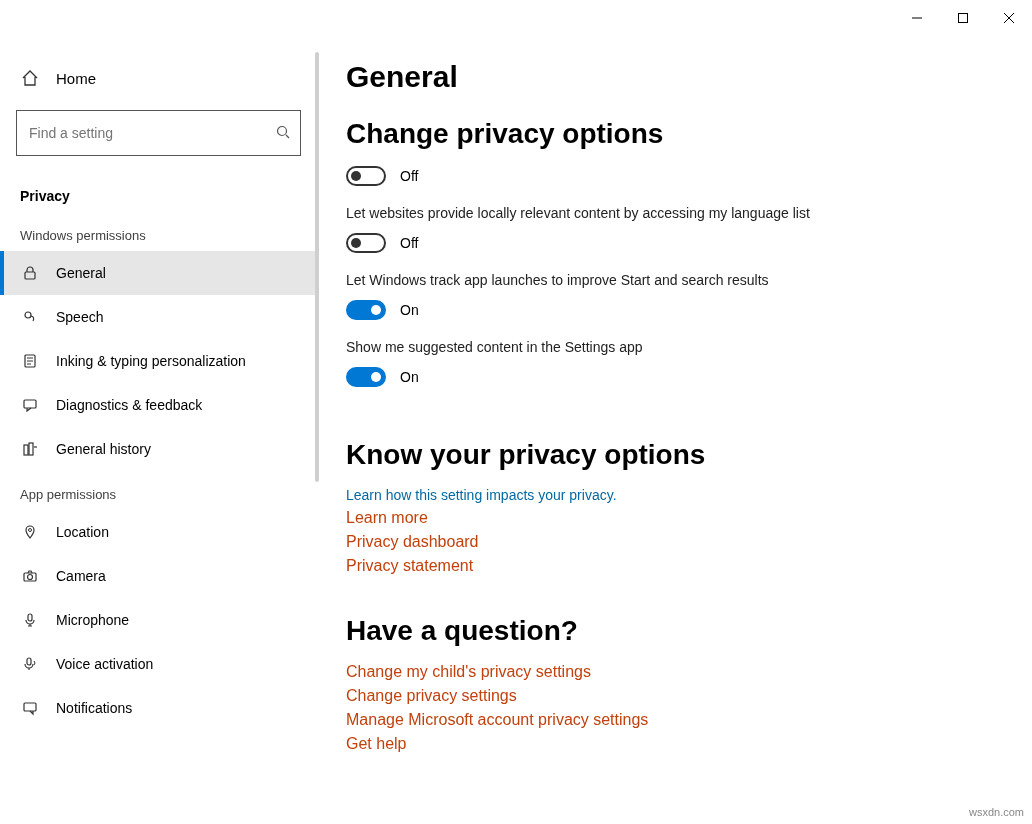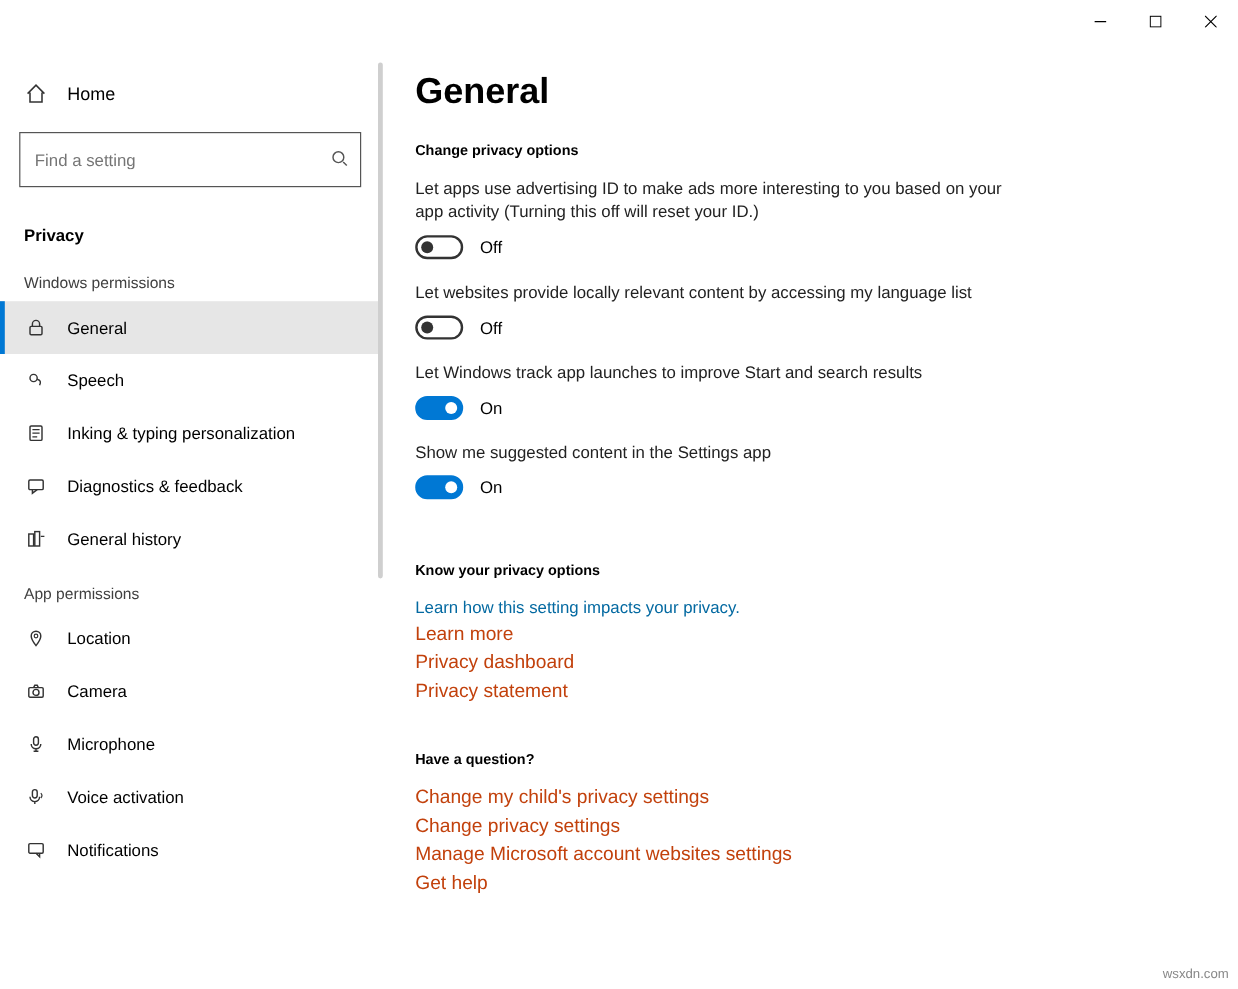--- a/index.html
+++ b/index.html
@@ -21,21 +21,21 @@
   .section-label { padding: 16px 20px 8px 20px; font-size: 13px; color: #404040; }
   .section-label.strong { font-weight: 600; color: #000; font-size: 14px; }
   .nav-item { display: flex; align-items: center; height: 44px; padding-left: 20px; cursor: pointer; position: relative; }
   .nav-item .icon { width: 20px; display: flex; justify-content: center; color: #444; }
   .nav-item .label { margin-left: 16px; font-size: 14px; color: #000; }
   .nav-item.selected { background: #e6e6e6; }
   .nav-item.selected::before { content: ""; position: absolute; left: 0; top: 0; bottom: 0; width: 4px; background: #0078D4; }
   .scroll-thumb { position: absolute; right: 713px; top: 52px; width: 4px; height: 430px; background: #cfcfcf; border-radius: 2px; }
   .main { flex: 1; padding: 20px 40px 20px 28px; overflow-y: hidden; position: relative; }
   .h1 { font-size: 30px; font-weight: 600; margin: 4px 0 24px 0; }
-  .h2 { font-size: 12px; font-weight: 600; margin: 8px 0 16px 0; }
+  .h2 { font-size: 28px; font-weight: 600; margin: 8px 0 16px 0; }
   .desc { font-size: 14px; color: #222; max-width: 500px; margin-bottom: 10px; line-height: 1.35; }
   .muted { color: #0369a1; font-size: 14px; margin-bottom: 6px; }
   .toggle-row { display: flex; align-items: center; margin-bottom: 18px; }
   .toggle { width: 40px; height: 20px; border-radius: 10px; position: relative; cursor: pointer; margin-right: 14px; }
   .toggle.off { background: #fff; border: 2px solid #333; }
   .toggle.off .knob { width: 10px; height: 10px; border-radius: 50%; background: #333; position: absolute; left: 3px; top: 3px; }
   .toggle.on { background: #0078D4; border: 2px solid #0078D4; }
   .toggle.on .knob { width: 10px; height: 10px; border-radius: 50%; background: #fff; position: absolute; right: 3px; top: 3px; }
   .toggle-label { font-size: 14px; }
   .link { color: #c2410c; font-size: 16px; cursor: pointer; display: block; margin-bottom: 6px; }
@@ -198,21 +198,20 @@
     </div>
   </div>
 
   <div class="scroll-thumb"></div>
 
   <div class="main">
     <div class="h1">General</div>
 
     <div class="h2">Change privacy options</div>
 
-    <div class="desc">Let apps use advertising ID to make ads more interesting to you based on your app activity (Turning this off will reset your ID.)</div>
     <div class="toggle-row">
       <div class="toggle off">
           <div class="knob"></div>
         </div>
       <span class="toggle-label">Off</span>
     </div>
 
     <div class="desc">Let websites provide locally relevant content by accessing my language list</div>
     <div class="toggle-row">
       <div class="toggle off">
@@ -241,18 +240,18 @@
     <div class="h2">Know your privacy options</div>
     <div class="muted">Learn how this setting impacts your privacy.</div>
     <a class="link">Learn more</a>
     <a class="link">Privacy dashboard</a>
     <a class="link">Privacy statement</a>
 
     <div class="section-gap"></div>
     <div class="h2">Have a question?</div>
     <a class="link">Change my child's privacy settings</a>
     <a class="link">Change privacy settings</a>
-    <a class="link">Manage Microsoft account websites settings</a>
+    <a class="link">Manage Microsoft account privacy settings</a>
     <a class="link">Get help</a>
 
     <div class="watermark">wsxdn.com</div>
   </div>
 </div>
 
 </body></html>

